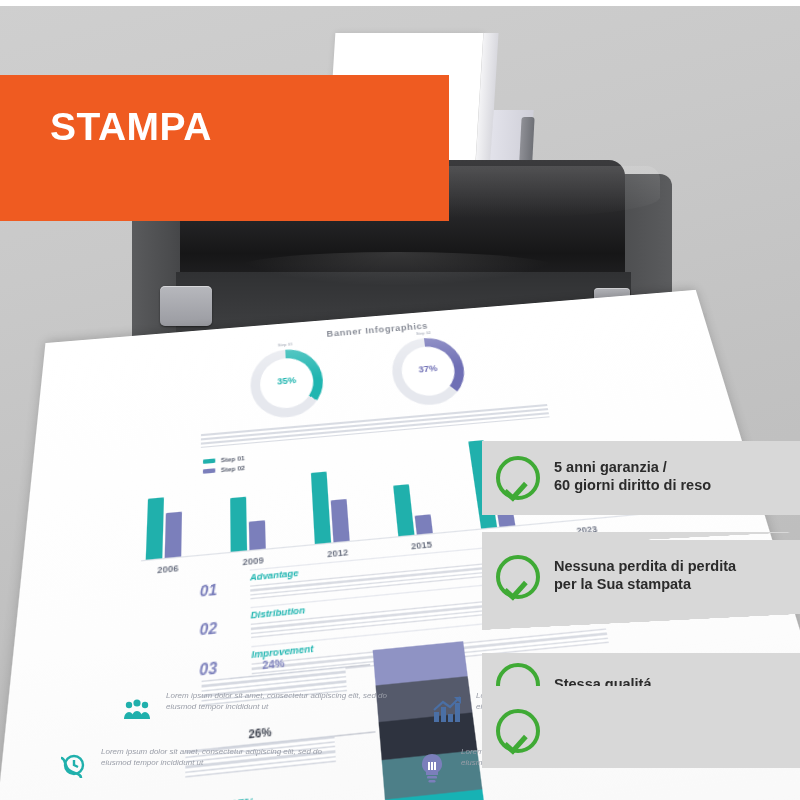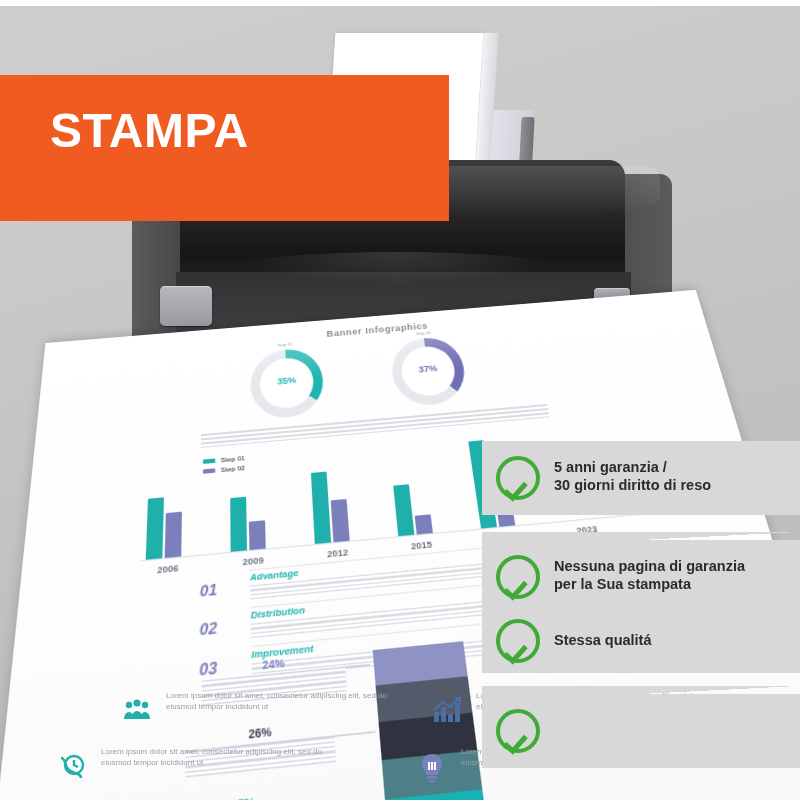--- a/index.html
+++ b/index.html
@@ -112,40 +112,40 @@
   .pct{position:absolute;font-size:9px;font-weight:800;}
   .pctblk{position:absolute;width:115px;}
   .pctblk .tx{height:18px;background:repeating-linear-gradient(180deg,#cfd3dc 0 1.5px,#fff 1.5px 3.5px);opacity:.85;margin-top:2px;}
   .leader{position:absolute;height:1px;background:#c9ccd4;}
 
   
   .lowrow{position:absolute;left:60px;top:690px;width:620px;height:110px;}
   .lowcell{position:absolute;width:300px;height:48px;}
   .lowcell .ic{position:absolute;left:0;top:4px;width:34px;height:34px;}
   .lowcell .tx{position:absolute;left:46px;top:0;width:240px;font-size:8px;line-height:11px;
-      color:#9a9ea8;}
+      color:#9a9ea8;font-style:italic;}
 
   
   .banner{position:absolute;left:0;top:75px;width:449px;height:146px;background:#ef5b21;}
-  .banner .t1,.banner .t2{position:absolute;left:50px;color:#fff;font-weight:800;font-size:48px;
+  .banner .t1,.banner .t2{position:absolute;left:50px;color:#fff;font-weight:800;font-size:39px;
       letter-spacing:.5px;line-height:1;}
   .banner .t1{top:32px;}
   .banner .t2{top:81px;}
 
   
   .feat{position:absolute;left:482px;width:318px;background:#d8d8d8;}
   .feat .chk{position:absolute;left:14px;width:44px;height:44px;border-radius:50%;
       border:4px solid #3faa35;box-sizing:border-box;}
   .feat .chk:before{content:"";position:absolute;left:9px;top:18px;width:8px;height:17px;
       border:solid #3faa35;border-width:0 5px 5px 0;transform:rotate(42deg);}
   .feat .lbl{position:absolute;left:72px;font-size:14.5px;font-weight:700;color:#2b2b2b;line-height:18px;}
 
   #feat0{top:441px;height:74px;}
   #feat1{top:540px;height:74px;}
-  #feat2{top:609px;height:64px;}
+  #feat2{top:653px;height:64px;}
   #feat3{top:694px;height:74px;}
 
   .slant{position:absolute;left:482px;width:318px;height:16px;background:transparent;overflow:hidden;}
   .slant i{position:absolute;left:0;top:0;width:318px;height:16px;display:block;
       background:linear-gradient(to bottom right,#d8d8d8 49.6%,rgba(216,216,216,0) 50%);}
 </style>
 </head>
 <body>
 
 <div id="stage">
@@ -352,31 +352,31 @@
   </div>
 
   <div class="banner">
     <div class="t1">STAMPA</div>
   </div>
 
   <div class="feat" id="feat0">
     <div class="chk" style="top:15px"></div>
     <div class="lbl" style="top:17px">
       <span>5 anni garanzia /</span><br>
-      <span>30 giorni diritto di reso</span>
+      <span>60 giorni diritto di reso</span>
     </div>
   </div>
   <div class="slant" style="top:532px">
       <i></i>
     </div>
 
   <div class="feat" id="feat1">
     <div class="chk" style="top:15px"></div>
     <div class="lbl" style="top:17px">
-      <span>Nessuna pagina di garanzia</span><br>
+      <span>Nessuna perdita di perdita</span><br>
       <span>per la Sua stampata</span>
     </div>
   </div>
   <div class="slant" style="top:614px">
       <i></i>
     </div>
 
   <div class="feat" id="feat2">
     <div class="chk" style="top:10px"></div>
     <div class="lbl" style="top:22px">

